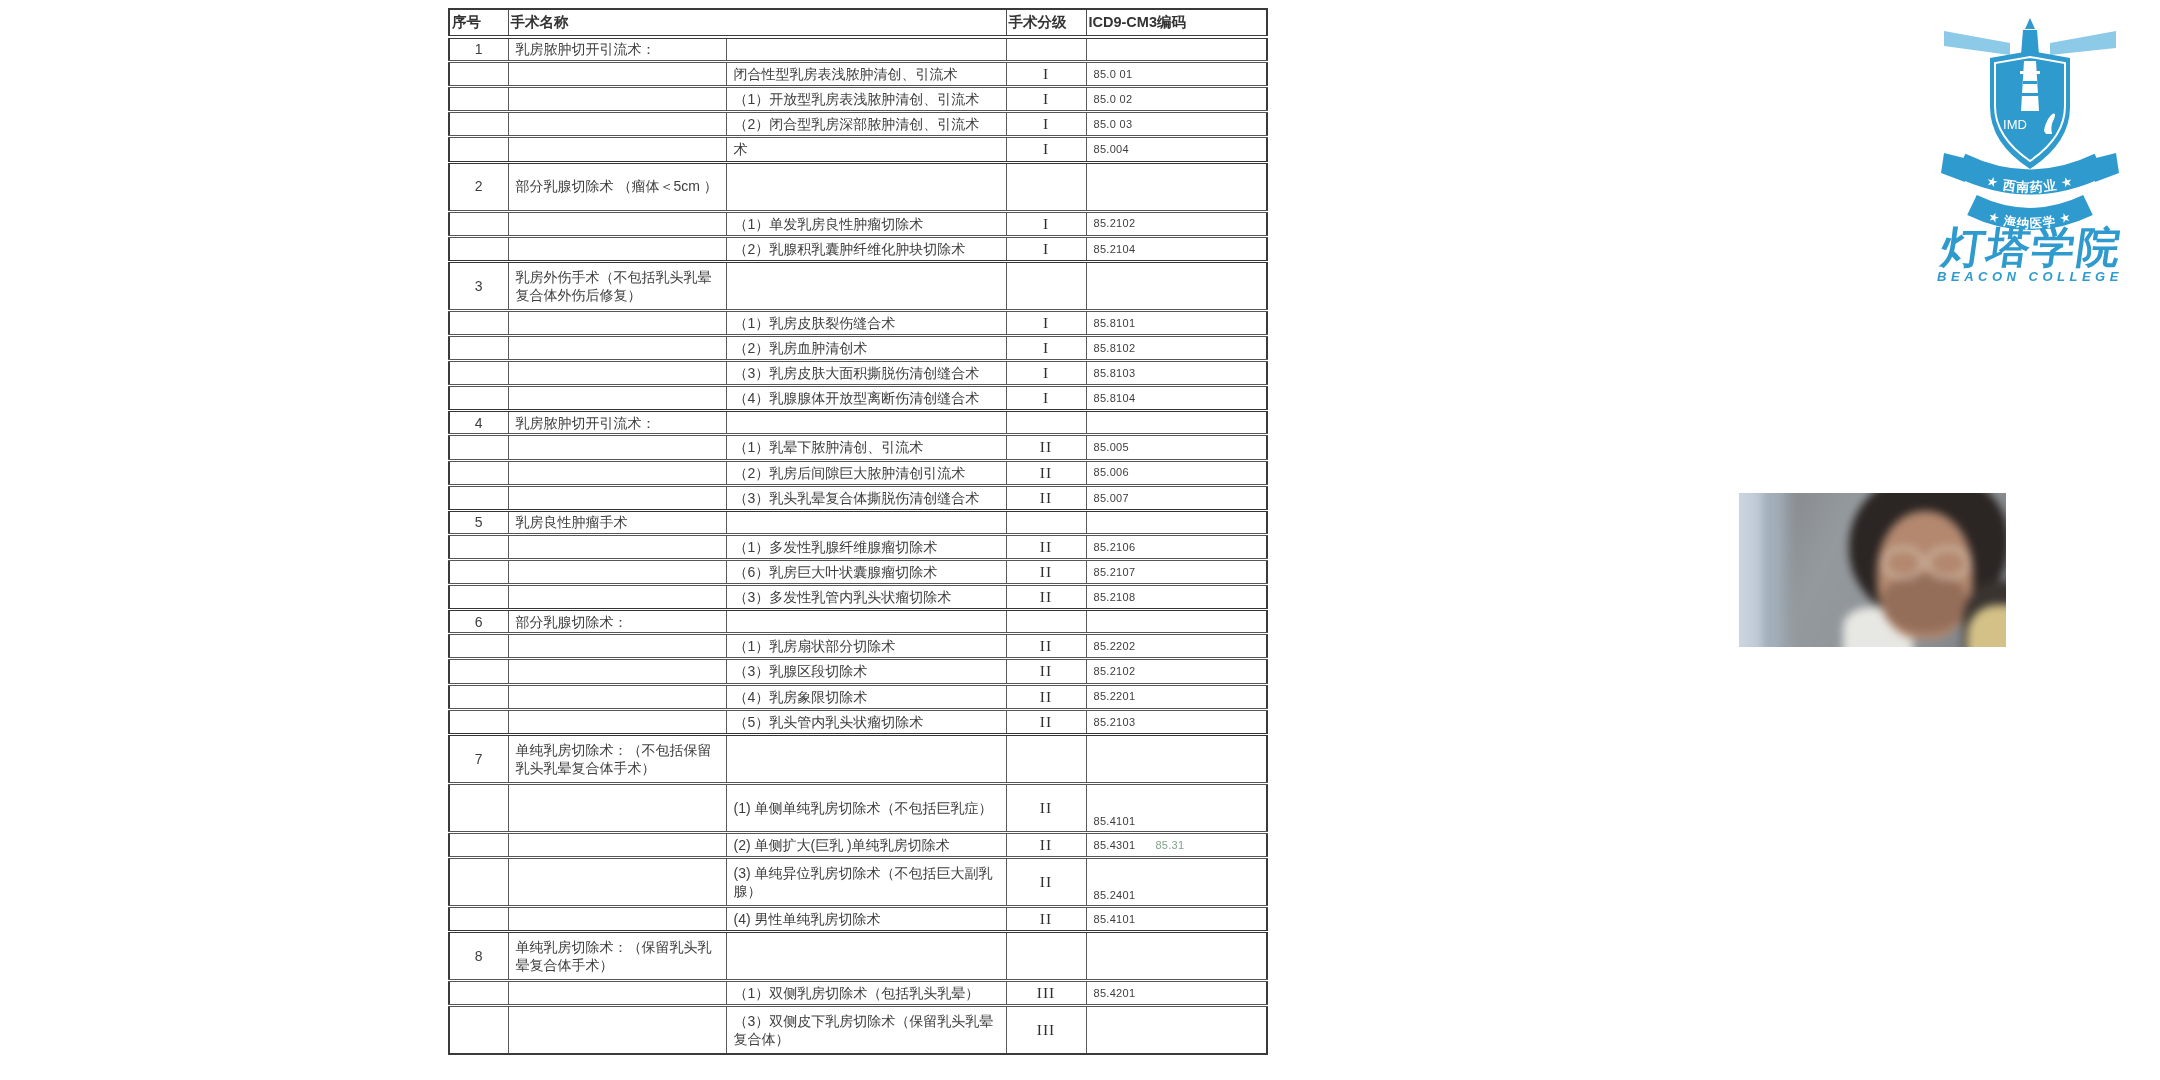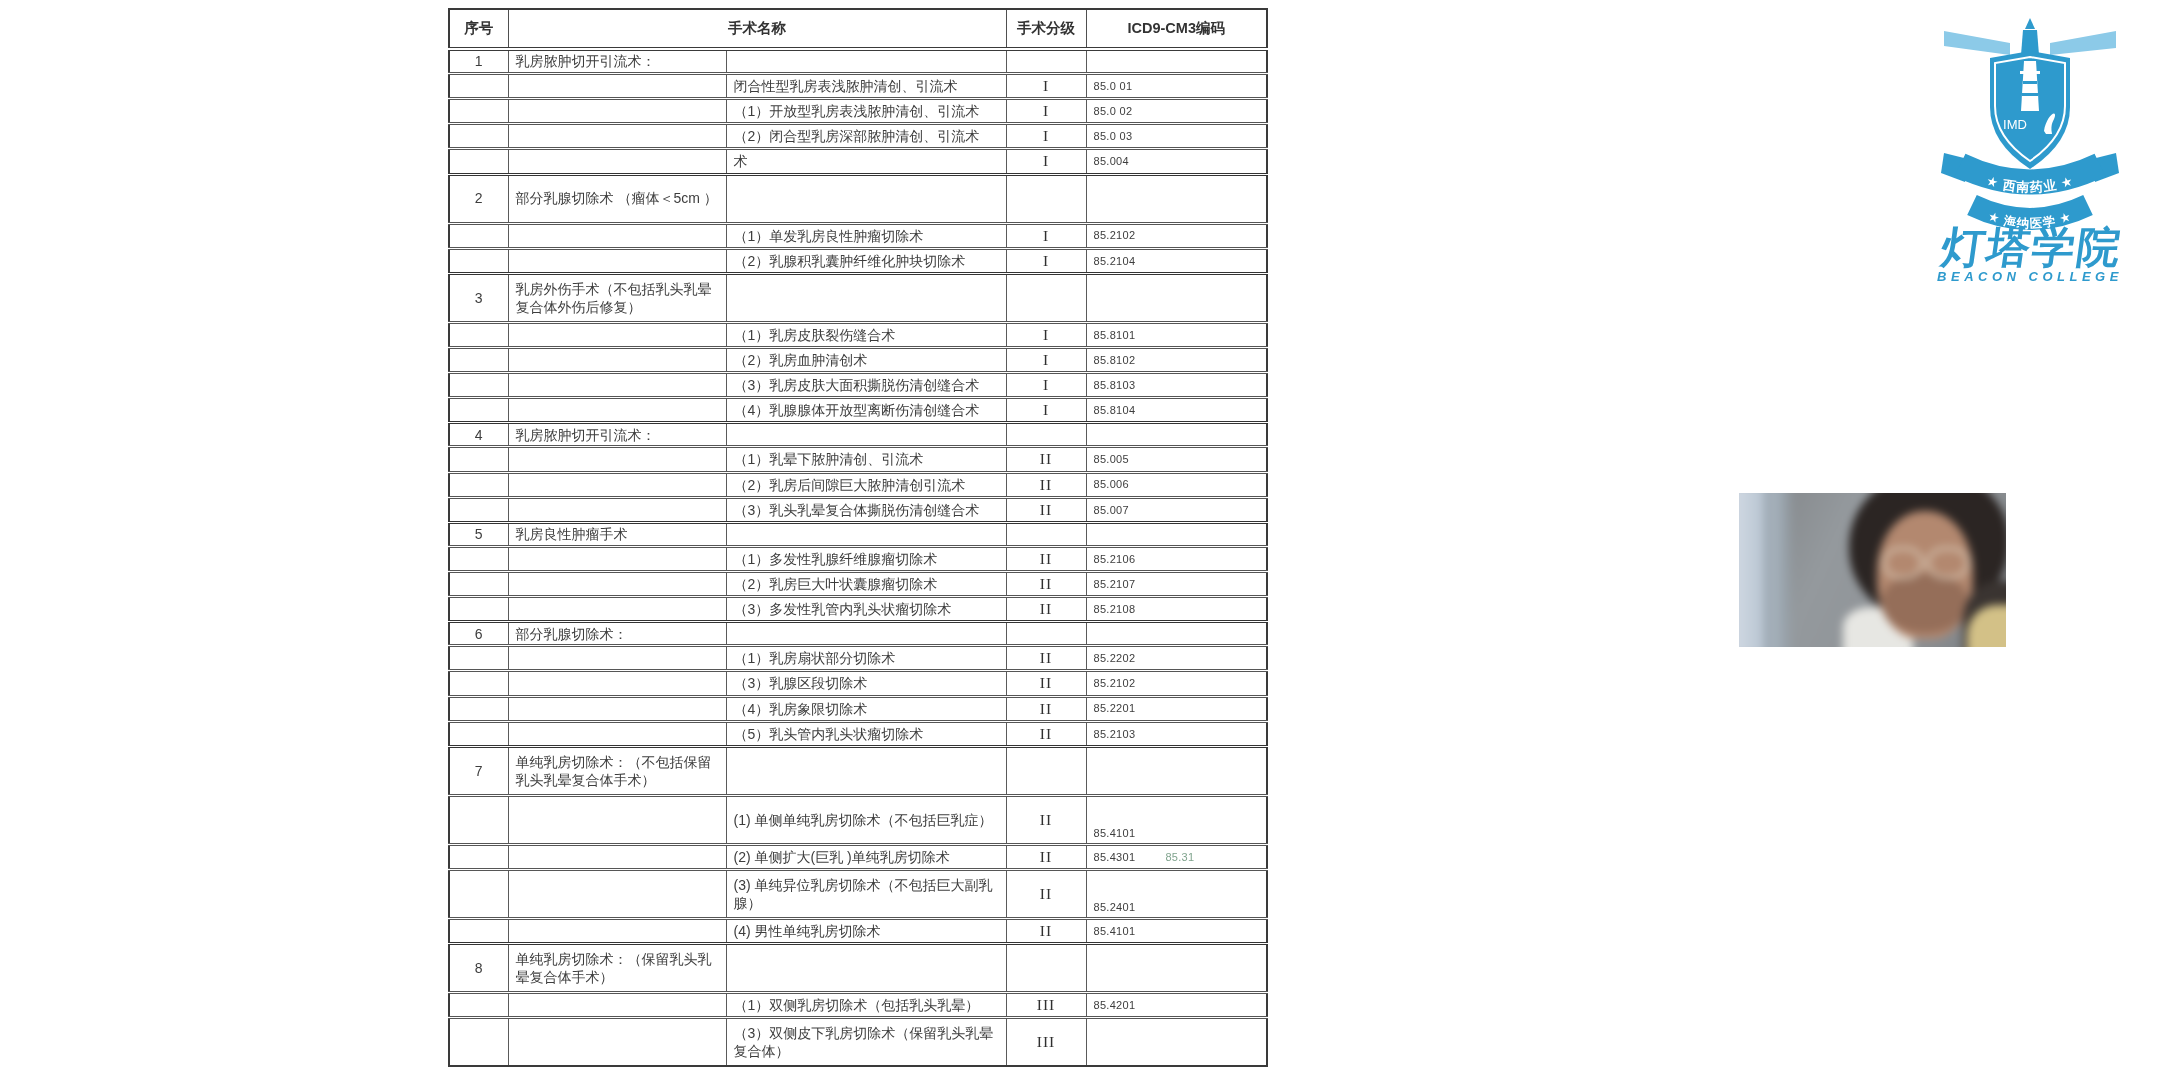--- a/index.html
+++ b/index.html
@@ -24,24 +24,24 @@
     border-collapse:collapse;width:818px;table-layout:fixed;
     color:var(--ink);
     border:2px solid #3a3a3a;
   }
   col.c-serial{width:59px;}
   col.c-cat{width:218px;}
   col.c-proc{width:280px;}
   col.c-grade{width:80px;}
   col.c-icd{width:181px;}
   .surgery th{
-    height:21px;padding:8px 2px;
+    height:21px;padding:2px 2px;
     border:1px solid var(--line);
     border-bottom:4px double #3a3a3a;
-    font-size:14.5px;font-weight:bold;text-align:center;color:#333;
+    font-size:14.5px;font-weight:bold;text-align:left;color:#333;
     white-space:nowrap;overflow:hidden;
   }
   .surgery td{
     border:1px solid #5a5a5a;
     border-top:3px double #565656;
     padding:1px 7px;
     font-size:14px;line-height:1.3;
     overflow:hidden;vertical-align:middle;
   }
   tr.simple td{height:19px;}
@@ -49,21 +49,21 @@
   tr.group td{border-top:3px double #343434;}
   td.serial{text-align:center;padding:1px 2px;}
   td.cat{vertical-align:middle;}
   td.grade{
     text-align:center;
     font-family:"Liberation Serif","DejaVu Serif",serif;
     font-size:15.5px;letter-spacing:1px;color:#2f2f2f;
   }
   td.icd{font-size:11px;letter-spacing:0.3px;white-space:nowrap;}
   tr.tall td.icd{vertical-align:bottom;padding-bottom:3px;}
-  .code2{color:#7fa38d;margin-left:30px;text-align:center;}
+  .code2{color:#7fa38d;margin-left:20px;text-align:center;}
 
   
   .logo{position:absolute;left:1936px;top:14px;width:188px;height:270px;}
   .logo .blue{fill:var(--logo-blue);}
   .logo .lightblue{fill:var(--logo-blue-light);}
   .logo text{font-family:"Liberation Sans","DejaVu Sans",sans-serif;}
 
   
   .webcam{
     position:absolute;left:1739px;top:493px;width:267px;height:154px;
@@ -243,21 +243,21 @@
         <tr class="simple">
           <td class="serial"></td>
           <td class="cat"></td>
           <td class="proc">（1）多发性乳腺纤维腺瘤切除术</td>
           <td class="grade">II</td>
           <td class="icd"><span>85.2106</span></td>
         </tr>
         <tr class="simple">
           <td class="serial"></td>
           <td class="cat"></td>
-          <td class="proc">（2）乳房巨大叶状囊腺瘤切除术</td>
+          <td class="proc">（6）乳房巨大叶状囊腺瘤切除术</td>
           <td class="grade">II</td>
           <td class="icd"><span>85.2107</span></td>
         </tr>
         <tr class="simple">
           <td class="serial"></td>
           <td class="cat"></td>
           <td class="proc">（3）多发性乳管内乳头状瘤切除术</td>
           <td class="grade">II</td>
           <td class="icd"><span>85.2108</span></td>
         </tr>

